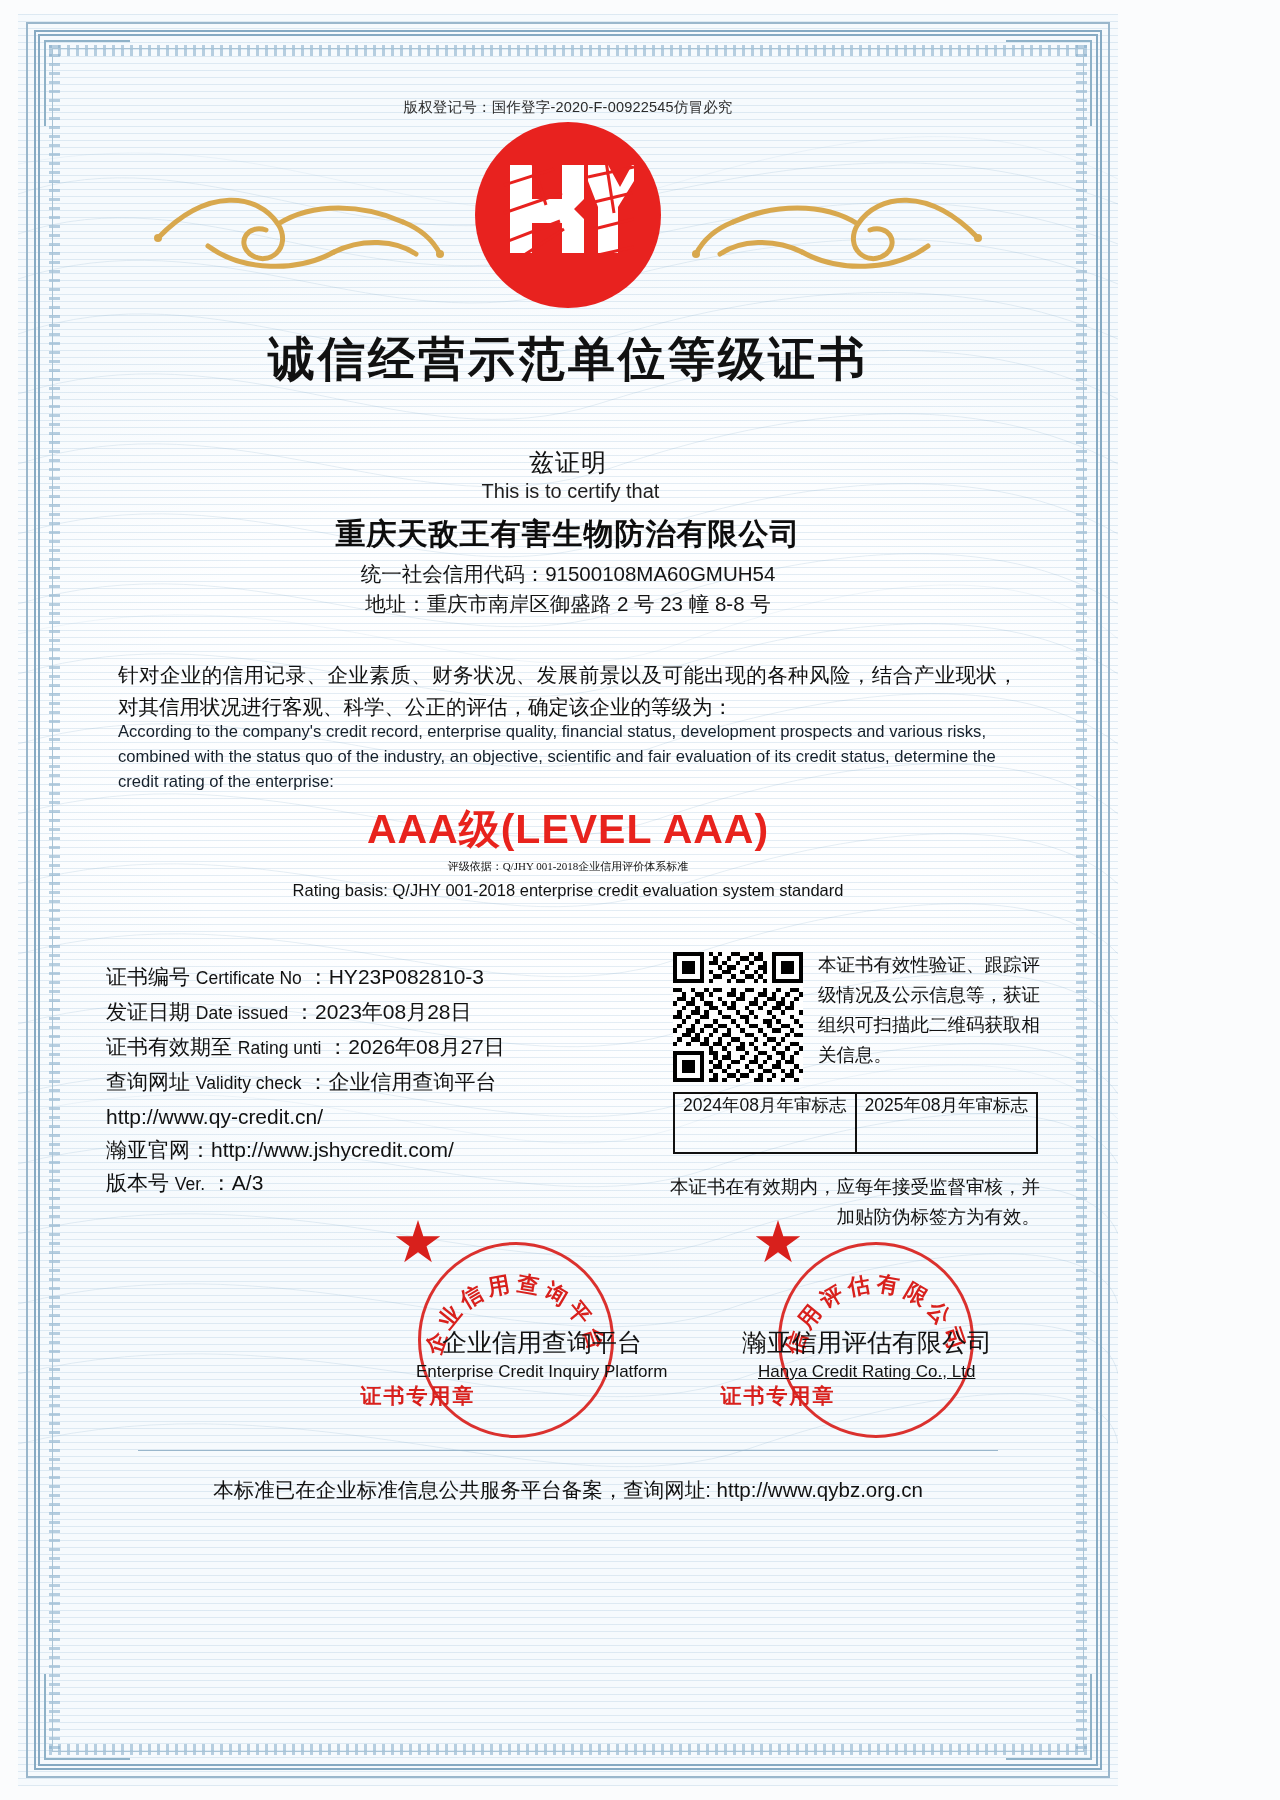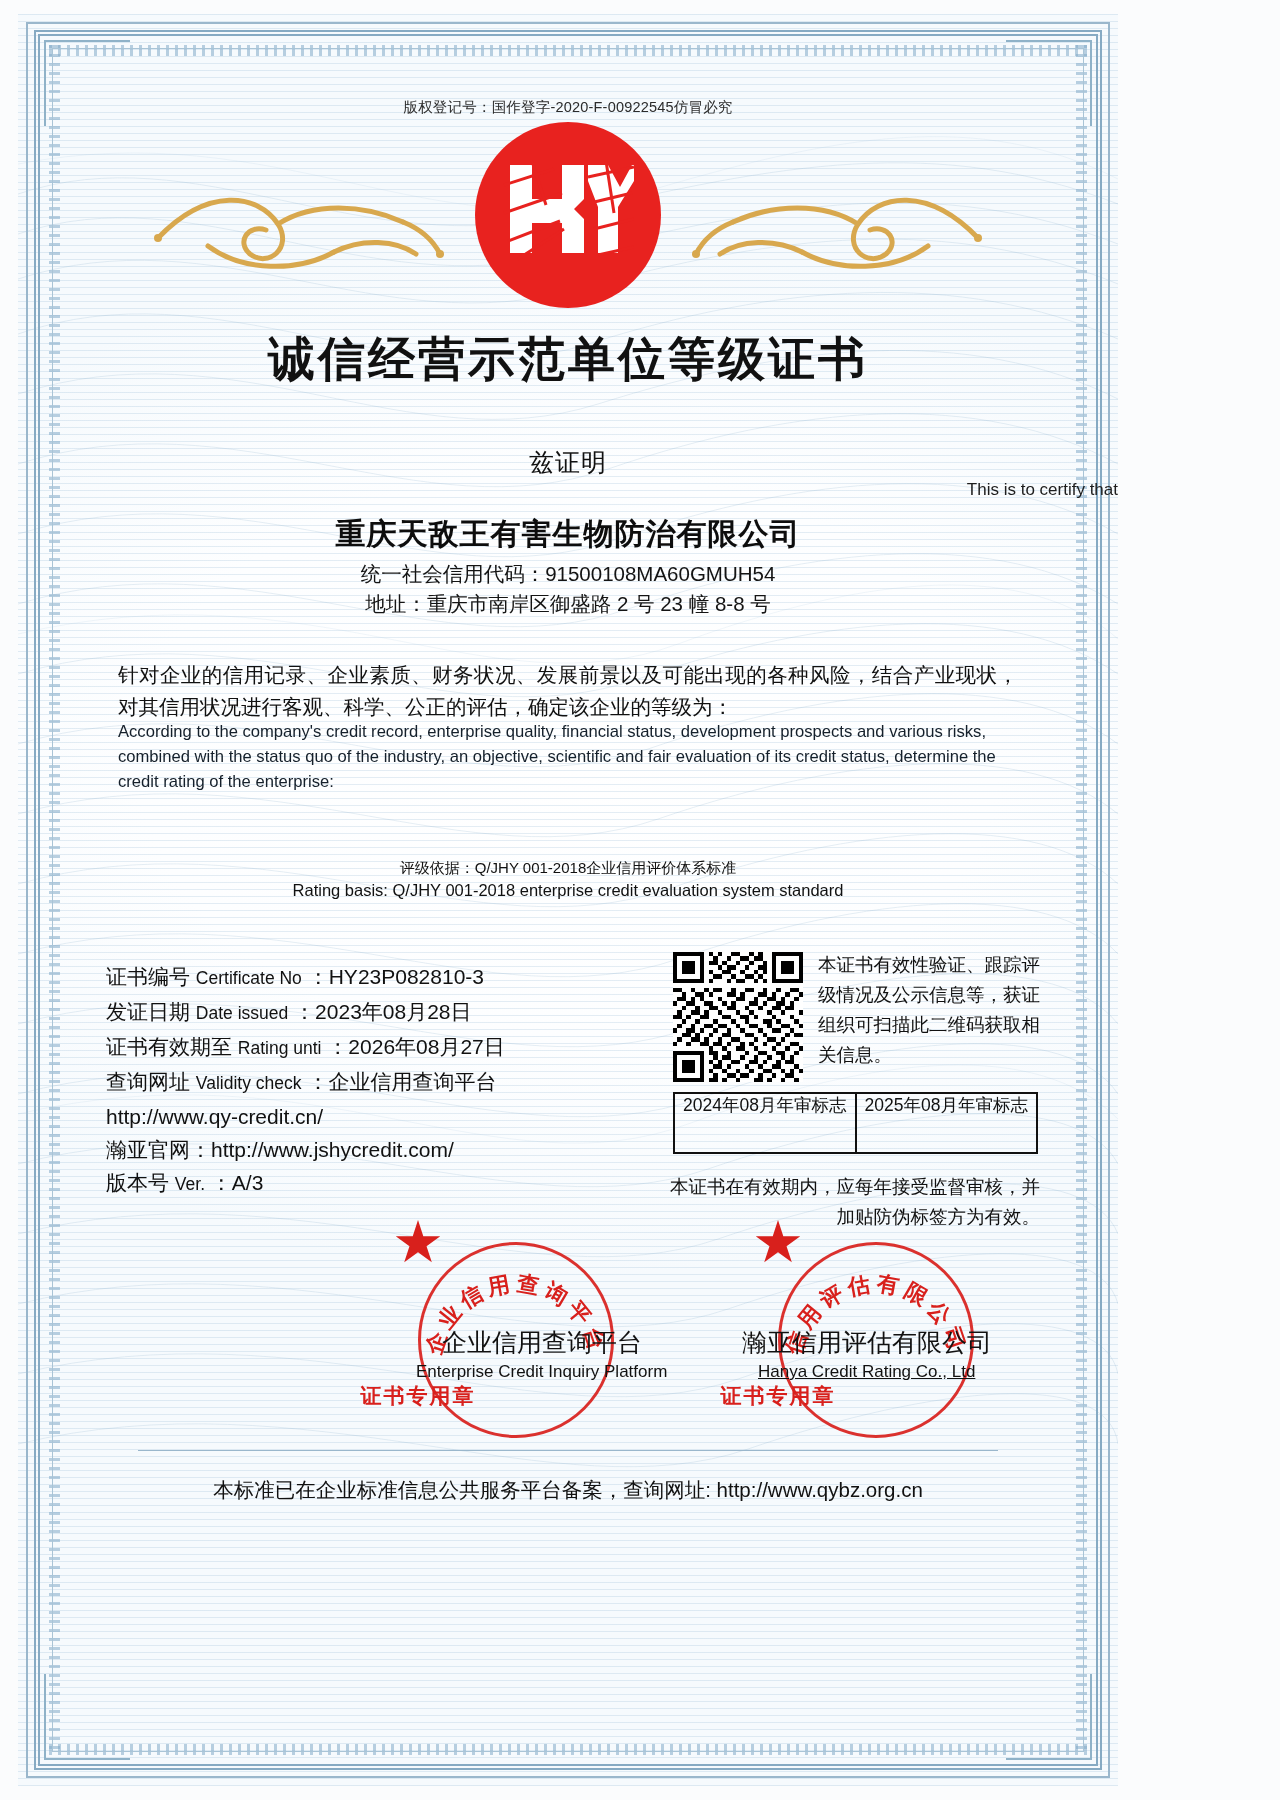--- a/index.html
+++ b/index.html
@@ -98,22 +98,22 @@
   }
   .title-en {
     position: absolute; top: 392px; left: 0; right: 0; text-align: center;
     font-size: 19.5px; color: #1d1d1d; letter-spacing: .6px;
   }
   .certify-cn {
     position: absolute; top: 432px; left: 0; right: 0; text-align: center;
     font-size: 25px; color: #111; letter-spacing: 1px;
   }
   .certify-en {
-    position: absolute; top: 466px; left: 5px; right: 0; text-align: right;
-    font-size: 17px; color: #1d1d1d;
+    position: absolute; top: 466px; left: 5px; right: 0; text-align: center;
+    font-size: 20px; color: #1d1d1d;
   }
   .company {
     position: absolute; top: 500px; left: 0; right: 0; text-align: center;
     font-size: 30px; font-weight: bold; color: #0d0d0d; letter-spacing: 1px;
   }
   .usci {
     position: absolute; top: 546px; left: 0; right: 0; text-align: center;
     font-size: 20.5px; color: #141414;
   }
   .addr {
@@ -129,21 +129,21 @@
   .body-en {
     position: absolute; top: 705px; left: 100px; width: 910px;
     font-size: 16.6px; line-height: 25px; color: #15202b;
   }
   .level {
     position: absolute; top: 788px; left: 0; right: 0; text-align: center;
     font-size: 41px; font-weight: bold; color: #e8231d; letter-spacing: 1px;
   }
   .basis-cn {
     position: absolute; top: 845px; left: 0; right: 0; text-align: center;
-    font-size: 15px; color: #111;
+    font-size: 11px; color: #111; font-family: Liberation Serif, serif;
   }
   .basis-en {
     position: absolute; top: 867px; left: 0; right: 0; text-align: center;
     font-size: 16.5px; color: #111;
   }
 
   
   .details {
     position: absolute; top: 946px; left: 88px; width: 540px;
     font-size: 21px; color: #111; line-height: 33px;
@@ -315,20 +315,21 @@
 
       <div class="certify-cn">兹证明</div>
       <div class="certify-en">This is to certify that</div>
       <div class="company">重庆天敌王有害生物防治有限公司</div>
       <div class="usci">统一社会信用代码：91500108MA60GMUH54</div>
       <div class="addr">地址：重庆市南岸区御盛路 2 号 23 幢 8-8 号</div>
 
       <div class="body-cn">针对企业的信用记录、企业素质、财务状况、发展前景以及可能出现的各种风险，结合产业现状，对其信用状况进行客观、科学、公正的评估，确定该企业的等级为：</div>
       <div class="body-en">According to the company's credit record, enterprise quality, financial status, development prospects and various risks, combined with the status quo of the industry, an objective, scientific and fair evaluation of its credit status, determine the credit rating of the enterprise:</div>
 
+      <div class="level">AAA级(LEVEL AAA)</div>
       <div class="basis-cn">评级依据：Q/JHY 001-2018企业信用评价体系标准</div>
       <div class="basis-en">Rating basis: Q/JHY 001-2018 enterprise credit evaluation system standard</div>
 
       <div class="details">
         <div class="ln">
           <span>证书编号</span>
           <span class="lbl-en">Certificate No</span>
           <span>：HY23P082810-3</span>
         </div>
         <div class="ln">

